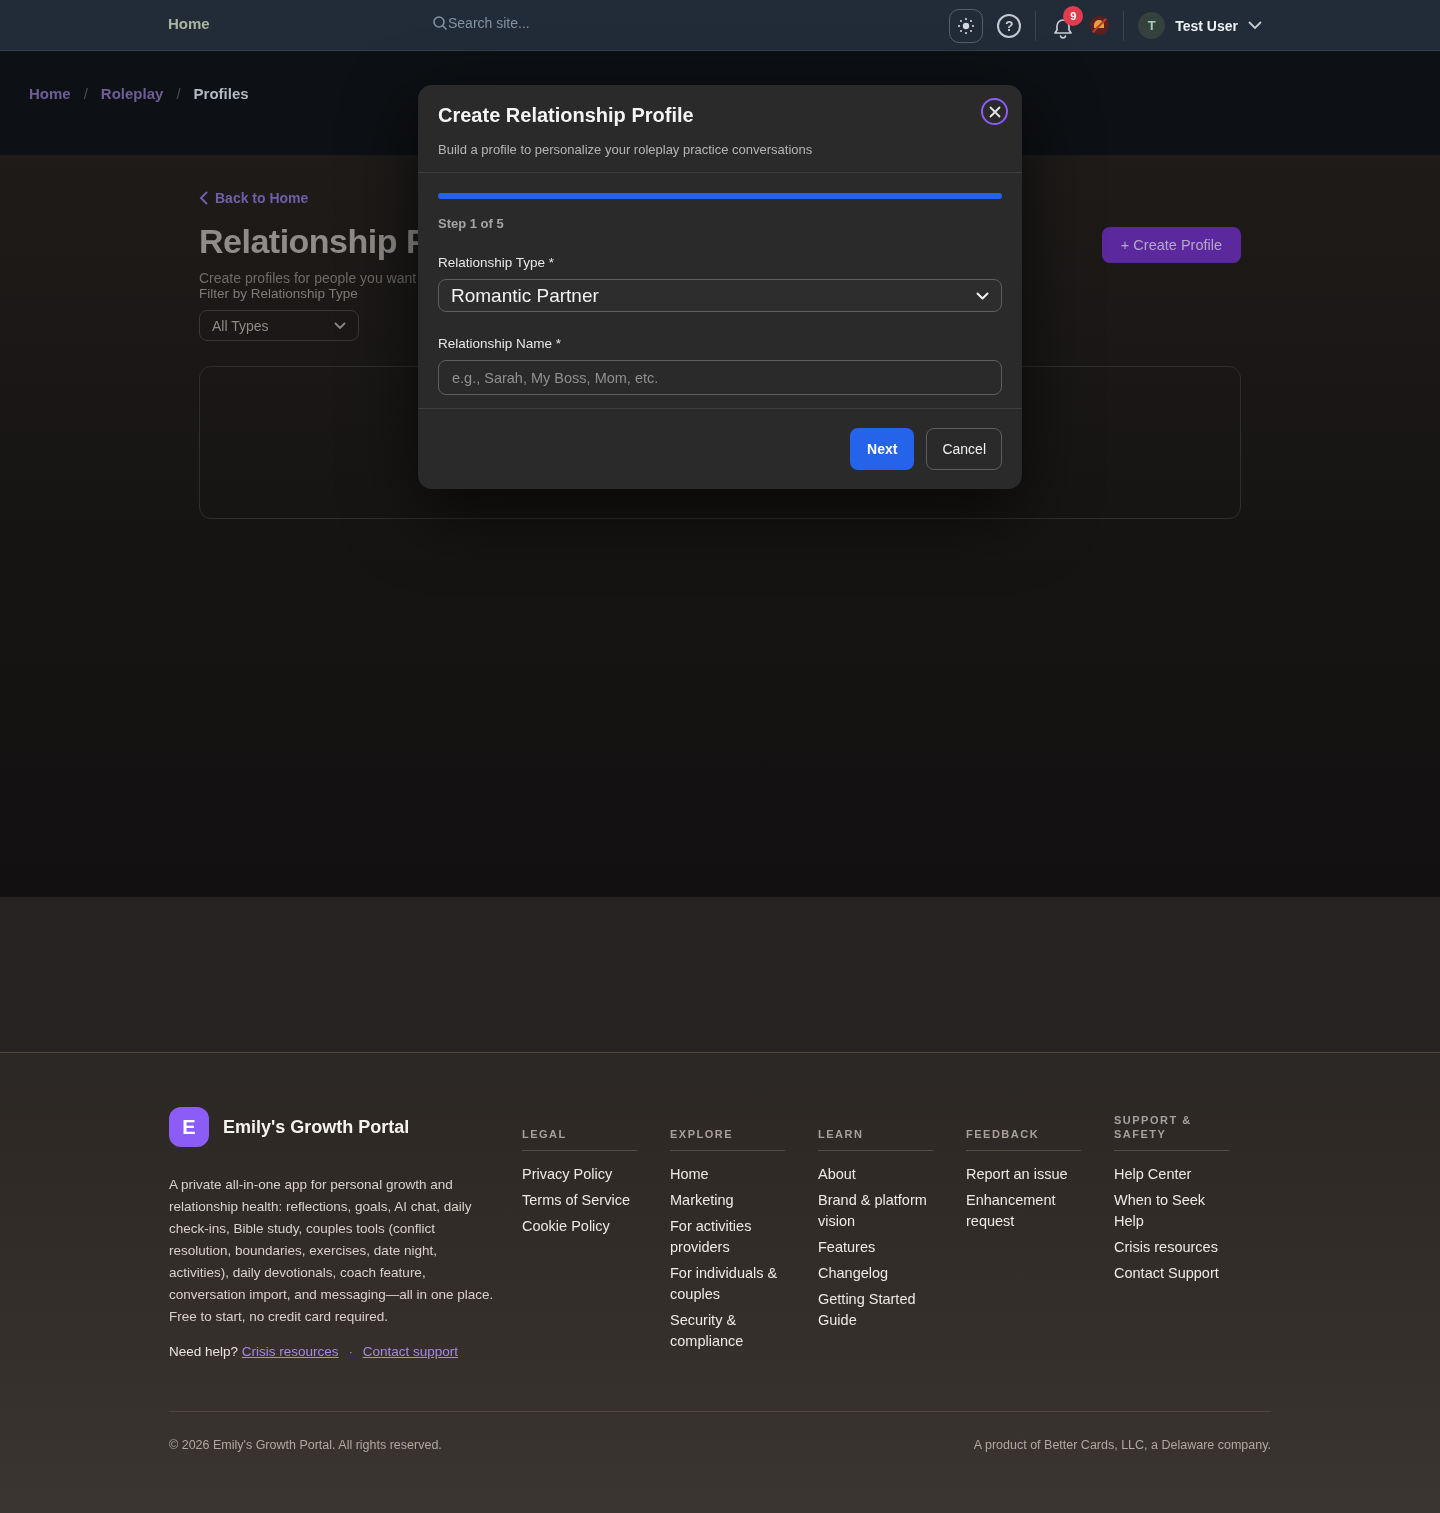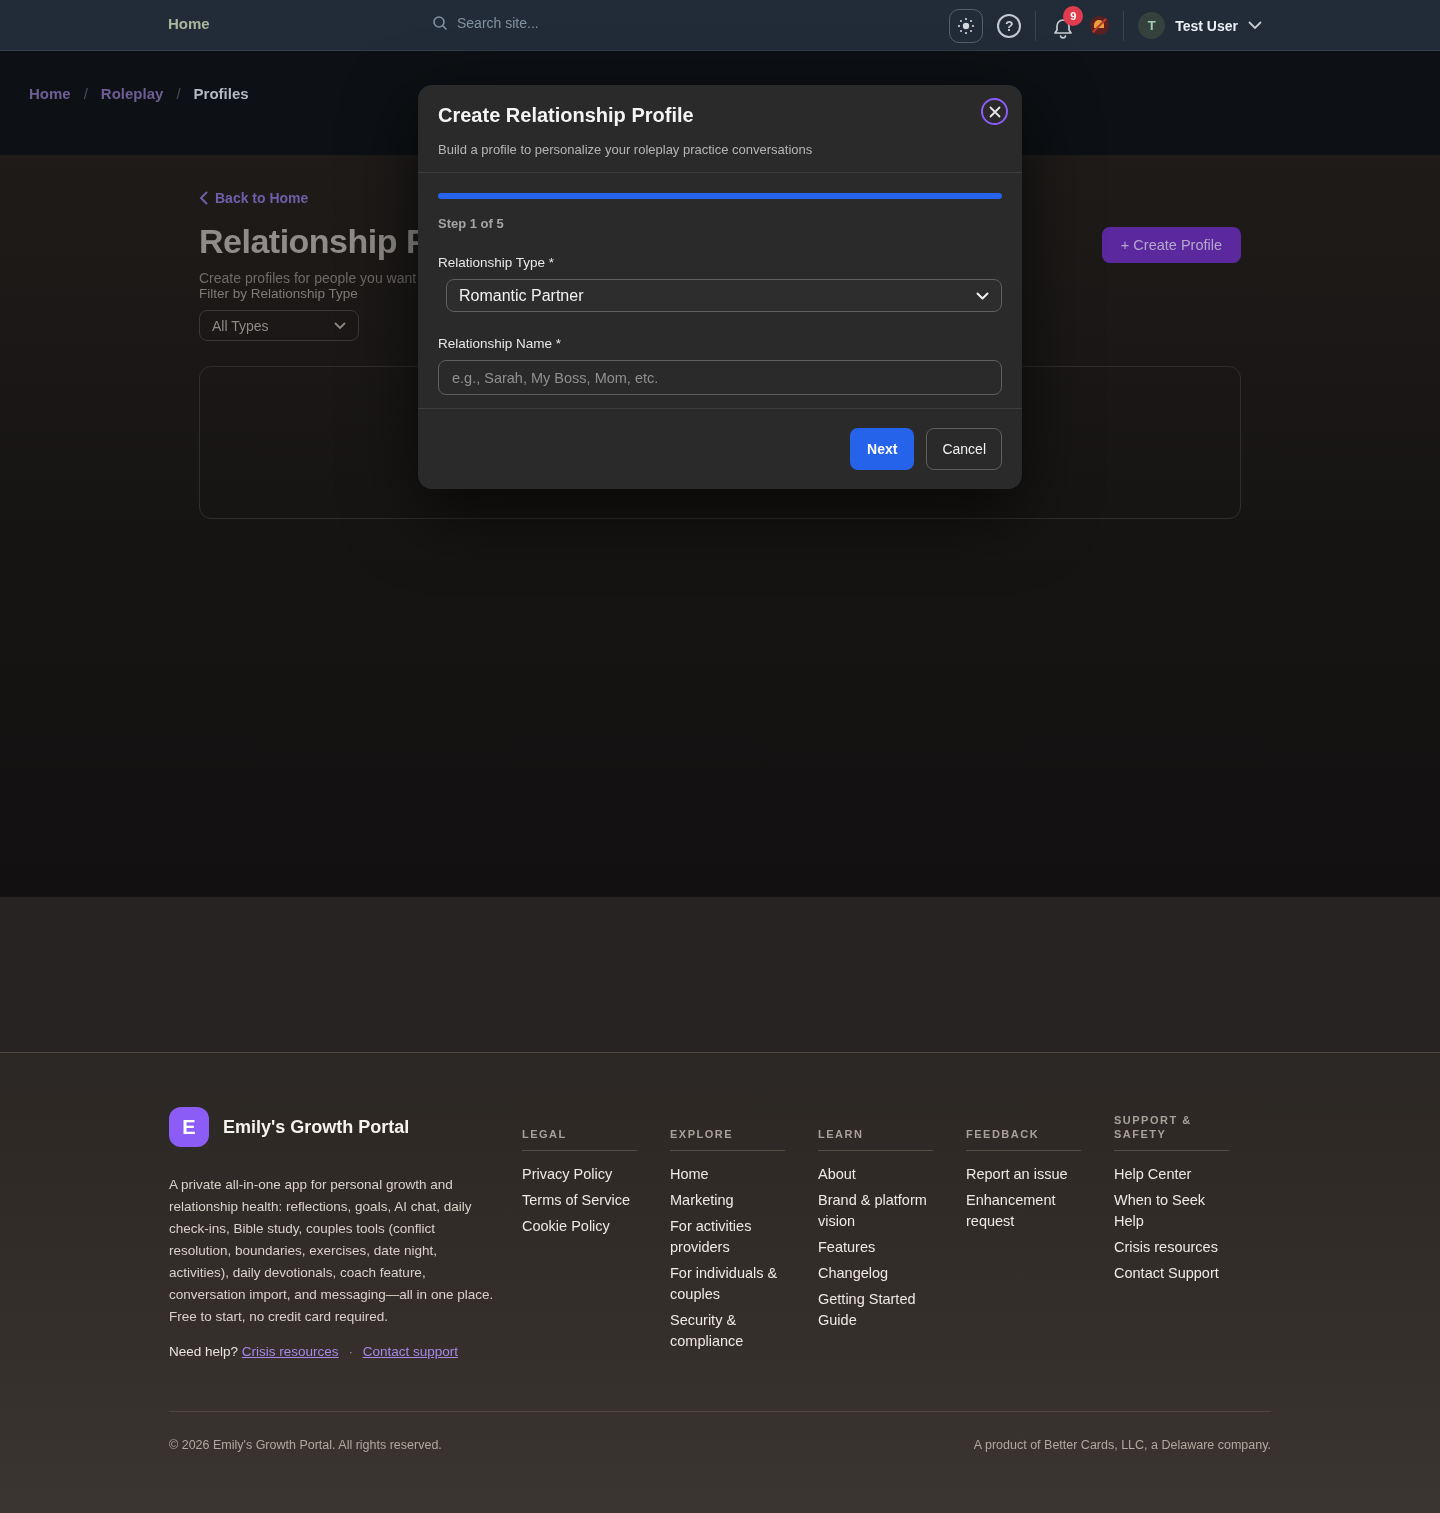--- a/index.html
+++ b/index.html
@@ -1,21 +1,21 @@
 <!DOCTYPE html>
 <html><head>
 <meta charset="utf-8">
 <style>
   * { margin:0; padding:0; box-sizing:border-box; }
   html,body { width:1440px; height:1513px; font-family:"Liberation Sans", sans-serif; background:#131110; overflow:hidden; }
 
   
   .nav { position:relative; height:51px; background:#212c38; border-bottom:1px solid #333f4c; }
   .nav-home { position:absolute; left:168px; top:15px; color:#a9b69b; font-size:15px; font-weight:bold; cursor:pointer; }
-  .nav-search { position:absolute; left:432px; top:15px; display:flex; align-items:center; gap:9px; color:#8392a0; font-size:14px; cursor:text; }
+  .nav-search { position:absolute; left:432px; top:15px; display:flex; align-items:center; color:#8392a0; font-size:14px; cursor:text; }
   .nav-right { position:absolute; right:178px; top:0; height:51px; display:flex; align-items:center; gap:14px; }
   .icon-btn { width:34px; height:34px; border:1px solid #55606c; border-radius:10px; display:flex; align-items:center; justify-content:center; color:#d3d8dd; cursor:pointer; }
   .help-icon { width:24px; height:24px; border:2px solid #c3cad1; border-radius:50%; color:#c3cad1; font-size:14px; font-weight:bold; display:flex; align-items:center; justify-content:center; cursor:pointer; }
   .nav-divider { width:1px; height:30px; background:#39434f; }
   .bell-wrap { position:relative; width:26px; height:30px; display:flex; align-items:flex-end; justify-content:center; cursor:pointer; }
   .badge { position:absolute; top:-5px; right:-7px; min-width:20px; height:20px; background:#e13b4e; border-radius:50%; color:#fff; font-size:11px; font-weight:bold; display:flex; align-items:center; justify-content:center; }
   .muted-icon { position:relative; width:19px; height:19px; border-radius:50%; background:#5c2020; overflow:hidden; cursor:pointer; }
   .muted-icon .mbell { position:absolute; left:4px; top:4px; width:10px; height:8px; background:#e8a13c; border-radius:5px 5px 0 0; }
   .muted-icon .mslash { position:absolute; left:8px; top:-2px; width:2px; height:24px; background:#b93a2e; transform:rotate(45deg); }
   .user-wrap { display:flex; align-items:center; gap:10px; cursor:pointer; }
@@ -69,21 +69,21 @@
   
   .modal { position:fixed; left:418px; top:85px; width:604px; background:#2b2a2a; border-radius:14px; box-shadow:0 24px 70px rgba(0,0,0,0.65); z-index:100; }
   .modal-header { position:relative; padding:19px 20px 15px; border-bottom:1px solid #3c3c3c; }
   .modal-title { color:#f4f4f4; font-size:20px; font-weight:bold; }
   .modal-sub { margin-top:15px; color:#b5b5b5; font-size:13px; }
   .modal-close { position:absolute; top:13px; right:14px; width:27px; height:27px; border:2px solid #8b5cf6; border-radius:50%; display:flex; align-items:center; justify-content:center; color:#e8e8e8; cursor:pointer; }
   .modal-body { padding:20px 20px 13px; }
   .progress { height:6px; background:#2563eb; border-radius:4px; }
   .step-text { margin-top:17px; text-align:left; color:#a5a5a5; font-size:13px;font-weight:bold; }
   .field-label { margin-top:24px; margin-bottom:9px; color:#e8e8e8; font-size:13.5px; }
-  .m-select { height:33px; border:1px solid #5f5f5f; border-radius:8px; background:#2e2d2d; display:flex; align-items:center; justify-content:space-between; padding:0 12px; color:#f2f2f2; font-size:16px; cursor:pointer;margin-left:8px; }
+  .m-select { height:33px; border:1px solid #5f5f5f; border-radius:8px; background:#2e2d2d; display:flex; align-items:center; justify-content:space-between; padding:0 12px; color:#f2f2f2; font-size:19px; cursor:pointer; }
   .m-input { width:100%; height:35px; border:1px solid #5f5f5f; border-radius:8px; background:transparent; padding:0 13px; color:#f2f2f2; font-size:14.5px; outline:none; }
   .m-input::placeholder { color:#909090; }
   .modal-footer { border-top:1px solid #3c3c3c; padding:19px 20px; display:flex; justify-content:flex-end; gap:12px; }
   .btn-next { background:#2563eb; border:none; color:#fff; font-size:14px; font-weight:bold; padding:12px 17px; border-radius:8px; cursor:pointer; font-family:inherit; }
   .btn-cancel { background:transparent; border:1px solid #5f5f5f; color:#f0f0f0; font-size:14px; padding:12px 15px; border-radius:8px; cursor:pointer; font-family:inherit; }
 
   svg { display:block; }
 </style>
 </head>
 <body>

